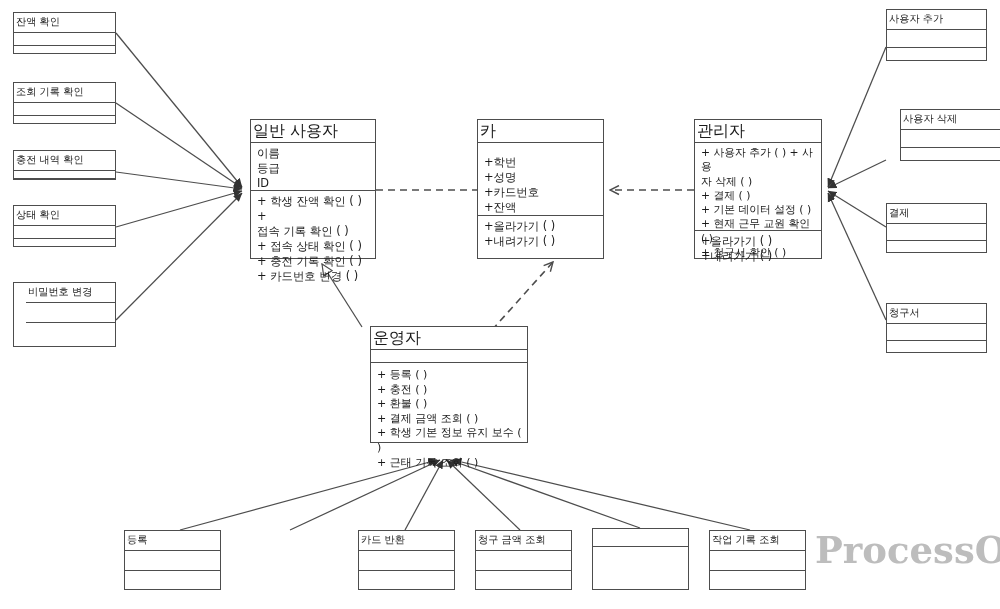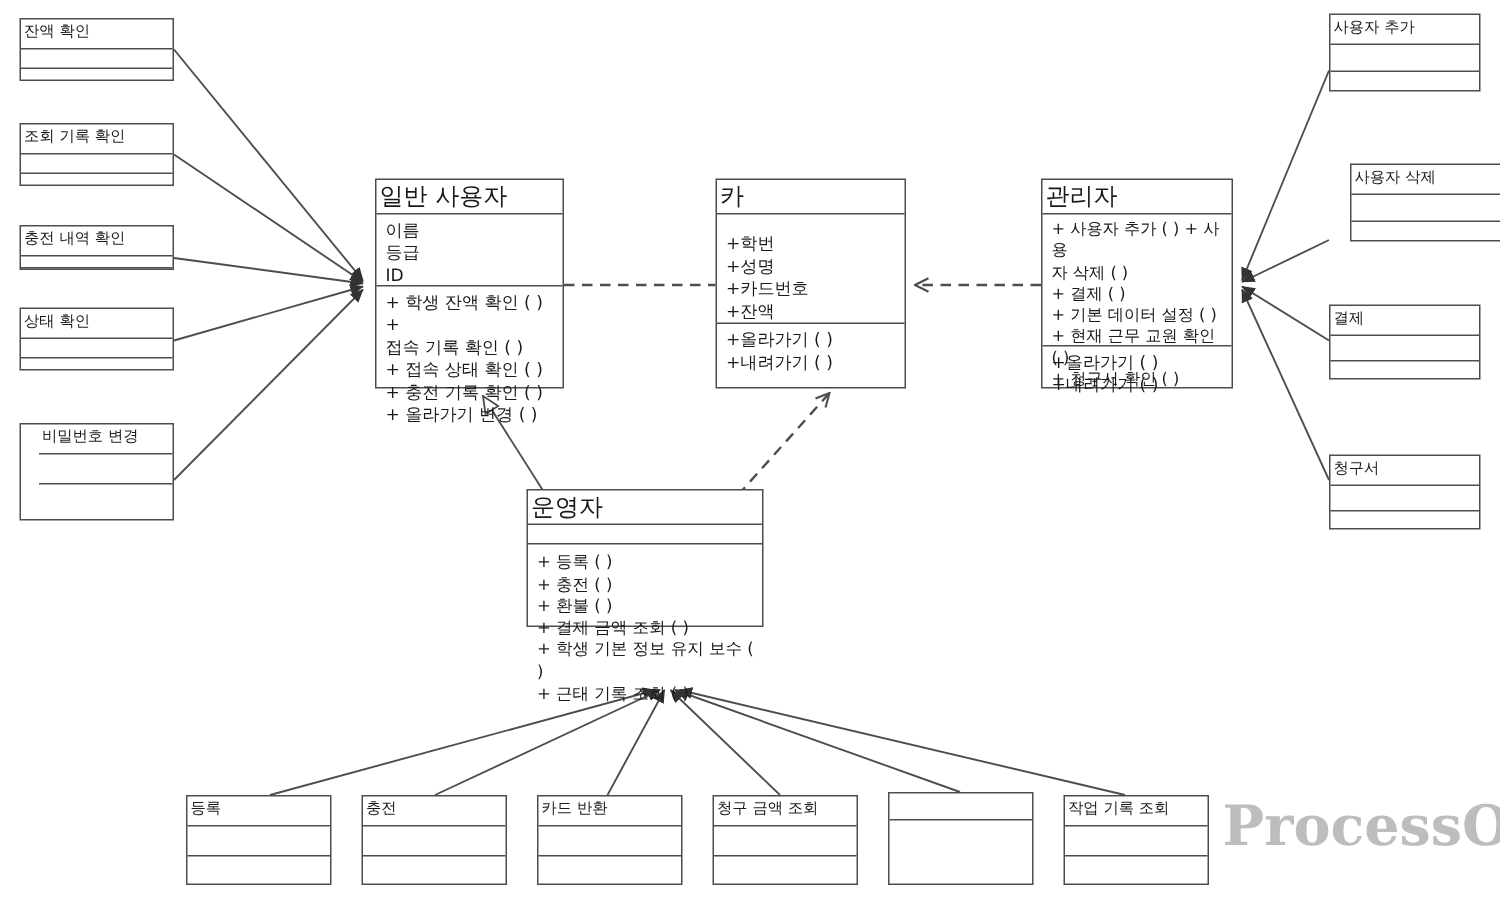--- a/index.html
+++ b/index.html
@@ -151,21 +151,21 @@
 
   <div class="cls bigcls" style="left:250px; top:119px; width:126px; height:140px;">
     <div class="title">일반 사용자</div>
     <div class="sect" style="height:48px;">이름
 등급
 ID</div>
     <div class="sect last">+ 학생 잔액 확인 ( ) +
 접속 기록 확인 ( )
 + 접속 상태 확인 ( )
 + 충전 기록 확인 ( )
-+ 올라가기 변경 ( )</div>
++ 카드번호 변경 ( )</div>
   </div>
 
   <div class="cls bigcls" style="left:477px; top:119px; width:127px; height:140px;">
     <div class="title">카</div>
     <div class="sect" style="height:73px; padding-top:12px;">+학번
 +성명
 +카드번호
 +잔액</div>
     <div class="sect last">+올라가기  ( )
 +내려가기  ( )</div>
@@ -176,21 +176,21 @@
     <div class="sect" style="height:88px; font-size:10.8px; line-height:14.3px;">+ 사용자 추가 ( ) + 사용
 자 삭제 ( )
 + 결제 ( )
 + 기본 데이터 설정 ( )
 + 현재 근무 교원 확인 ( )
 + 청구서 확인 ( )</div>
     <div class="sect last">+올라가기  ( )
 +내려가기  ( )</div>
   </div>
 
-  <div class="cls bigcls" style="left:351px; top:326px; width:158px; height:92px;">
+  <div class="cls bigcls" style="left:370px; top:326px; width:158px; height:117px;">
     <div class="title">운영자</div>
     <div class="sect empty" style="height:18px;"></div>
     <div class="sect last" style="font-size:11px; line-height:14.6px; padding-top:5px;">+ 등록 ( )
 + 충전 ( )
 + 환불 ( )
 + 결제 금액 조회 ( )
 + 학생 기본 정보 유지 보수 ( )
 + 근태 기록 조회 ( )</div>
   </div>
 
@@ -247,25 +247,20 @@
     <div class="sect" style="height:17px;"></div>
     <div class="sect last"></div>
   </div>
 
   <div class="cls stub" style="left:124px; top:530px; width:97px; height:60px;">
     <div class="title">등록</div>
     <div class="sect" style="height:20px;"></div>
     <div class="sect last"></div>
   </div>
 
-  <div class="cls stub" style="left:241px; top:530px; width:97px; height:60px;">
-    <div class="title">충전</div>
-    <div class="sect" style="height:20px;"></div>
-    <div class="sect last"></div>
-  </div>
 
   <div class="cls stub" style="left:358px; top:530px; width:97px; height:60px;">
     <div class="title">카드 반환</div>
     <div class="sect" style="height:20px;"></div>
     <div class="sect last"></div>
   </div>
 
   <div class="cls stub" style="left:475px; top:530px; width:97px; height:60px;">
     <div class="title">청구 금액 조회</div>
     <div class="sect" style="height:20px;"></div>

